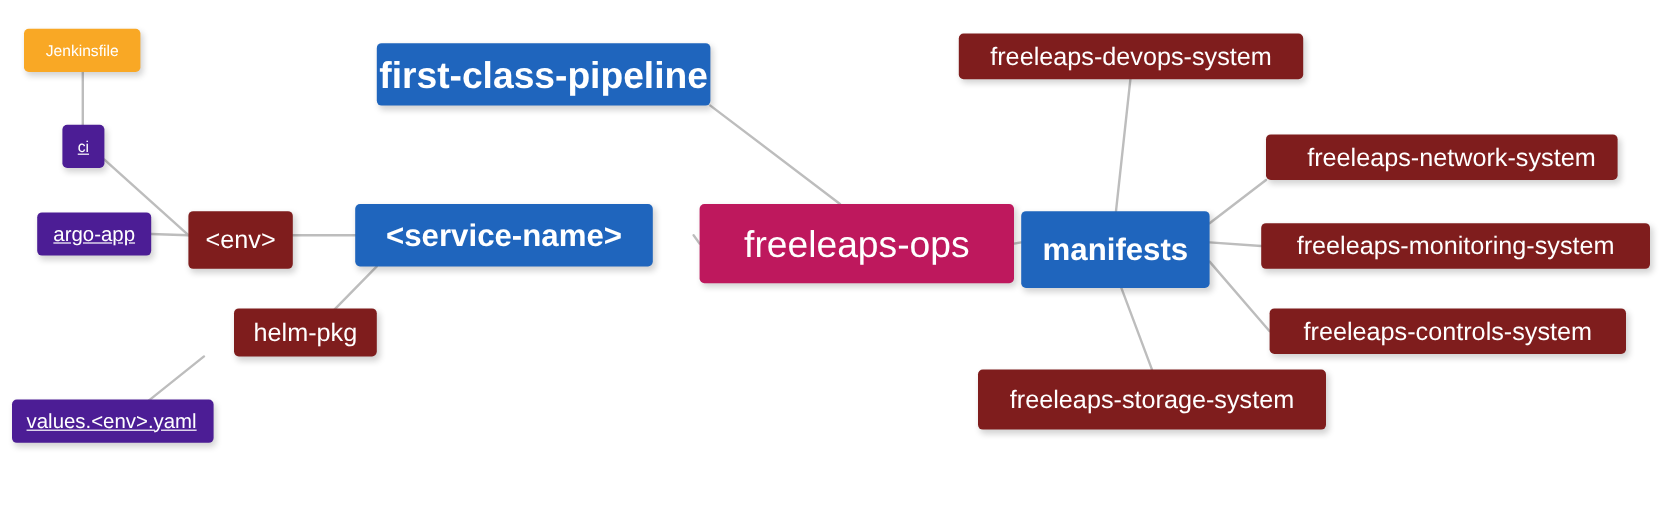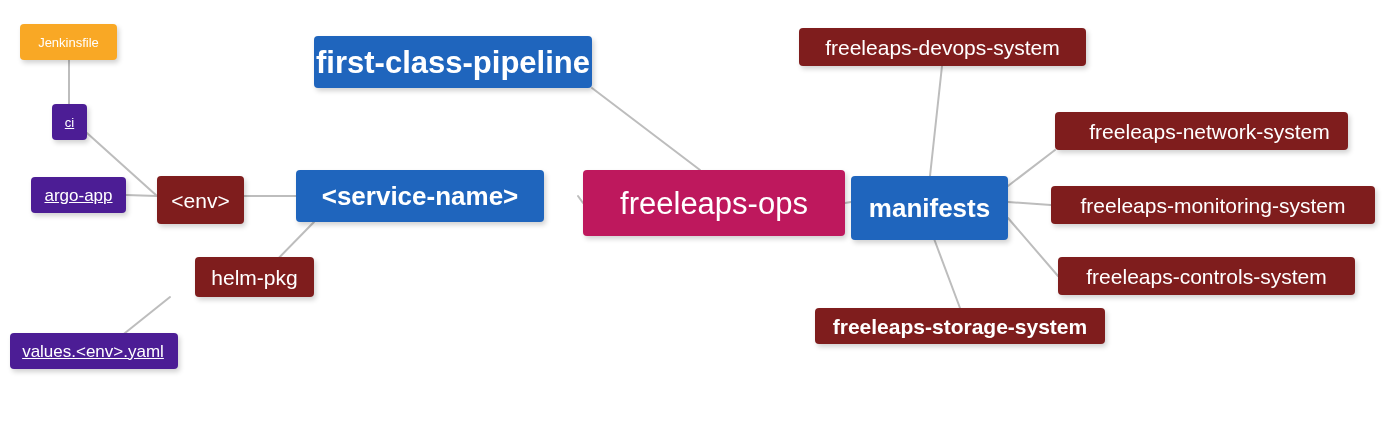--- a/index.html
+++ b/index.html
@@ -113,17 +113,17 @@
       </div>
       <div class="node node-green sz-md" style="left: 1055px; top: 112px; width: 293px; height: 38px; padding-left: 28px;">
         <span>freeleaps-network-system</span>
       </div>
       <div class="node node-green sz-md" style="left: 1051px; top: 186px; width: 324px; height: 38px;">
         <span>freeleaps-monitoring-system</span>
       </div>
       <div class="node node-green sz-md" style="left: 1058px; top: 257px; width: 297px; height: 38px;">
         <span>freeleaps-controls-system</span>
       </div>
-      <div class="node node-green sz-md" style="left: 815px; top: 308px; width: 290px; height: 36px; font-weight: bold;">
+      <div class="node node-green sz-md" style="left: 815px; top: 308px; width: 290px; height: 50px;">
         <span>freeleaps-storage-system</span>
       </div>
     </div>
 </div>
 
 </body></html>

